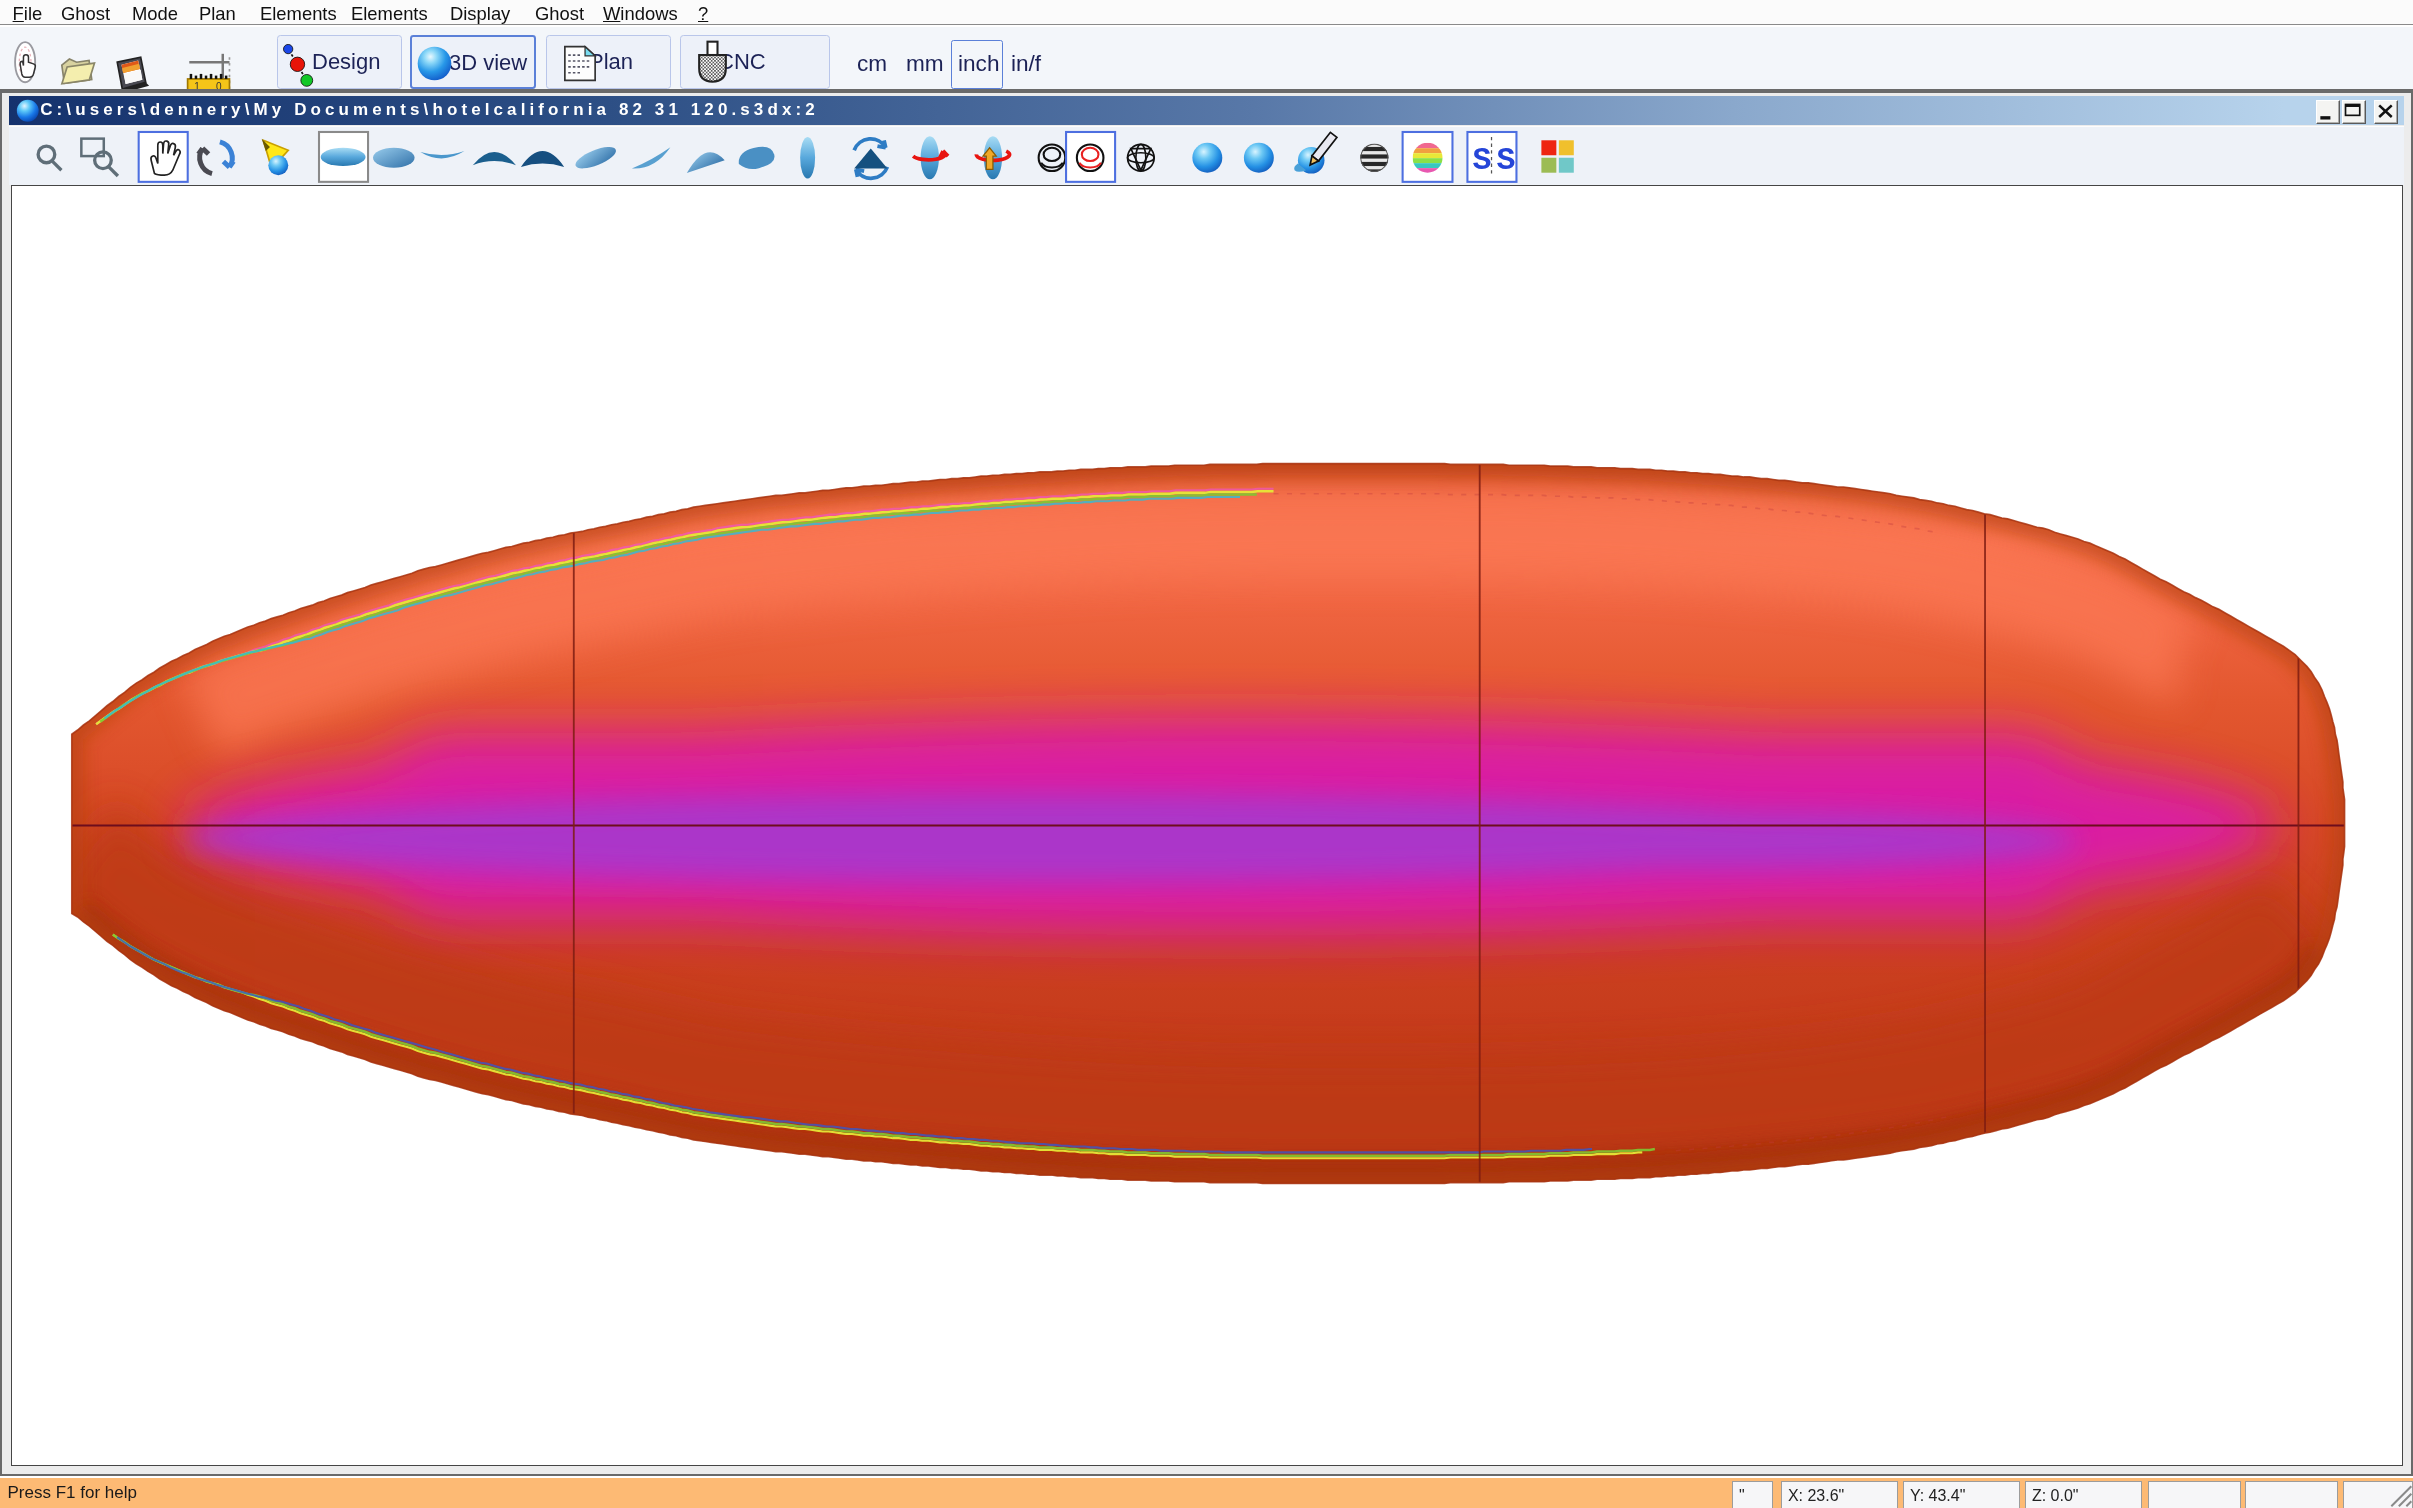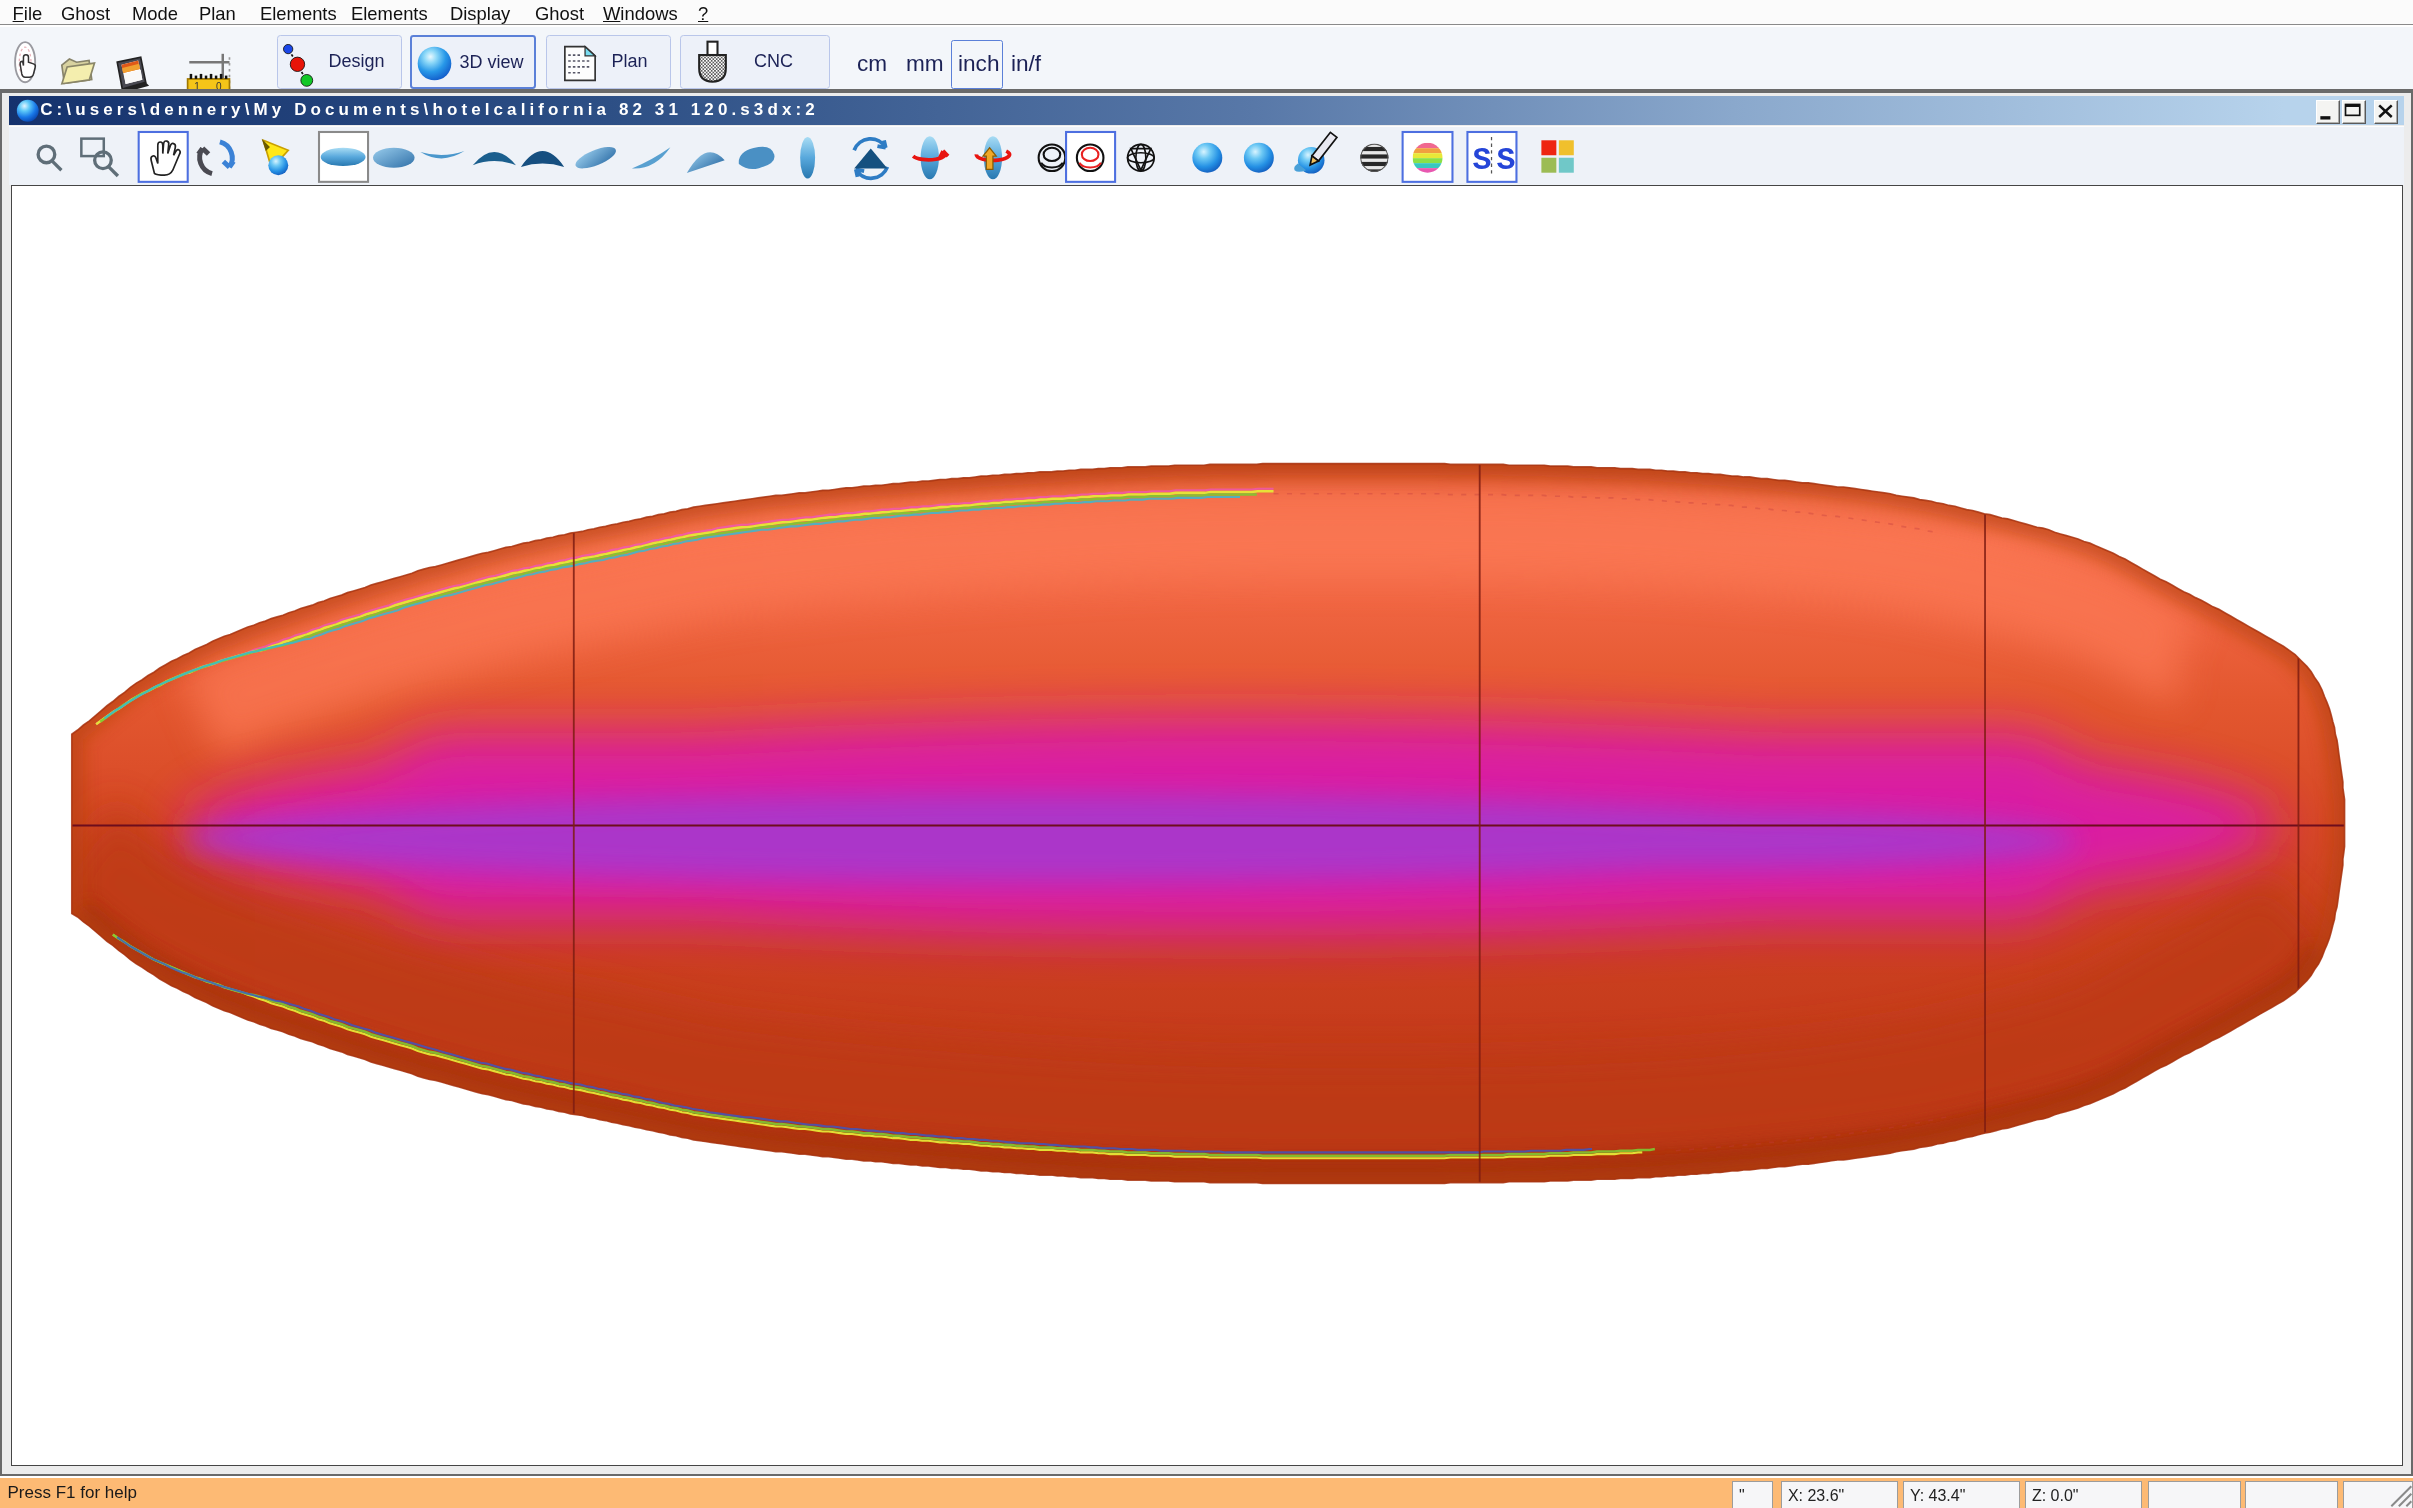--- a/index.html
+++ b/index.html
@@ -1,19 +1,19 @@
 <!DOCTYPE html>
 <html style="font-size:13.4px"><head><meta charset="utf-8"><title>s3d</title><style>
 *{margin:0;padding:0;box-sizing:border-box}
 html,body{width:2413px;height:1508px;overflow:hidden;background:#fff;font-family:"Liberation Sans",sans-serif}
 .a{position:absolute}
 #menubar{left:0;top:0;width:2413px;height:25px;background:#fbfbfb;border-bottom:1.7px solid #8a8a8a}
 #menubar span{position:absolute;top:3.4px;font-size:18.4px;color:#101010}
 #toolbar1{left:0;top:27px;width:2413px;height:62px;background:#f3f6fa}
-.tbtn{position:absolute;top:8.4px;height:54px;background:#edf1f9;border:1.7px solid #b9c6ea;border-radius:3.4px;color:#1c2256;font-size:18px;line-height:51px;text-align:center}
+.tbtn{position:absolute;top:8.4px;height:54px;background:#edf1f9;border:1.7px solid #b9c6ea;border-radius:3.4px;color:#1c2256;font-size:22px;line-height:51px;text-align:left}
 .unit{position:absolute;top:23.5px;font-size:22.6px;color:#1c2256}
 #mdi{left:0;top:89px;width:2413px;height:1387px;background:#ececec;border:2.5px solid #6a6a6a;border-top-width:4.2px}
 #titlebar{left:9.2px;top:96px;width:2395px;height:29px;background:linear-gradient(to right,#15326d,#2d4f85 25%,#5878a8 52%,#8aa8cc 72%,#b7d3ec 95%);}
 #titletxt{position:absolute;left:31px;top:4.2px;font-size:17px;font-weight:bold;color:#fff;letter-spacing:4.1px;white-space:pre}
 .wbtn{position:absolute;top:4.2px;width:24px;height:23.5px;background:#f4f4f2;border:0.8px solid #fff;border-right-color:#5a5a5a;border-bottom-color:#5a5a5a;box-shadow:inset -0.8px -0.8px 0 #9a9a98}
 #toolbar2{left:9.2px;top:126px;width:2395px;height:59px;background:#eef2f8;border-top:1.7px solid #fdfdfd}
 #canvasf{left:11px;top:185px;width:2392px;height:1281px;background:#fff;border:1.7px solid #454545}
 #statusbar{left:0;top:1478px;width:2413px;height:30px;background:#fdba74}
 #statusbar .txt{position:absolute;left:7.5px;top:5px;font-size:17px;color:#1a1a1a}
 .sbox{position:absolute;top:3.4px;height:28.5px;border:0.8px solid #9c9c9c;border-bottom:none;background:#f6f6f8;font-size:16px;color:#222;padding:5px 0 0 5.9px}

